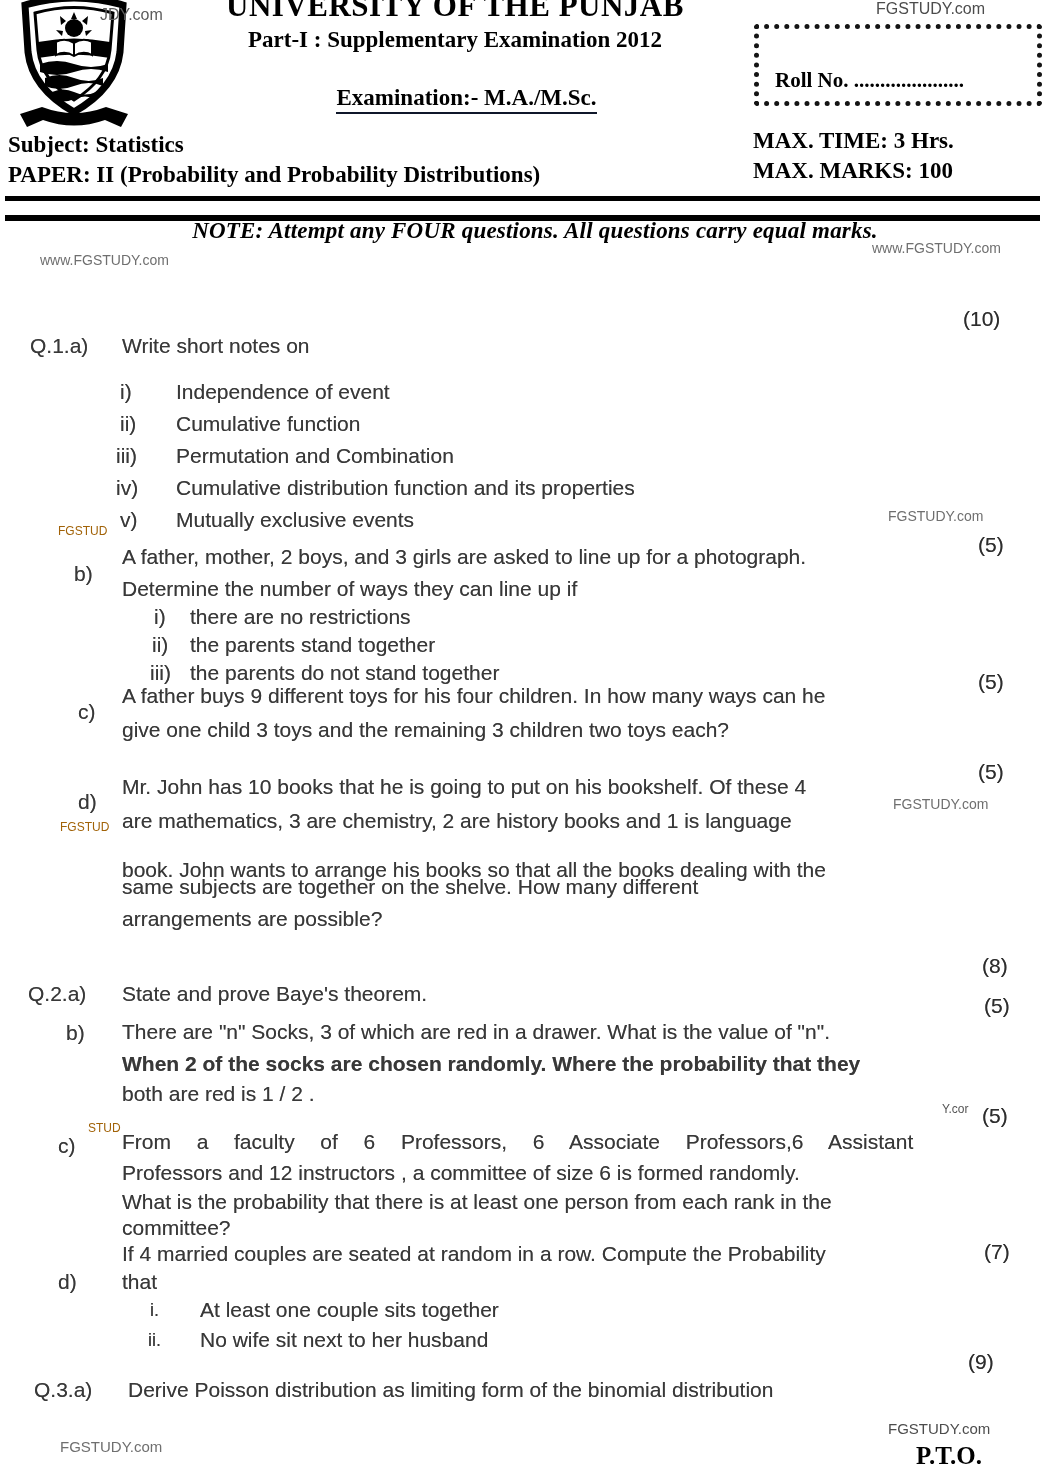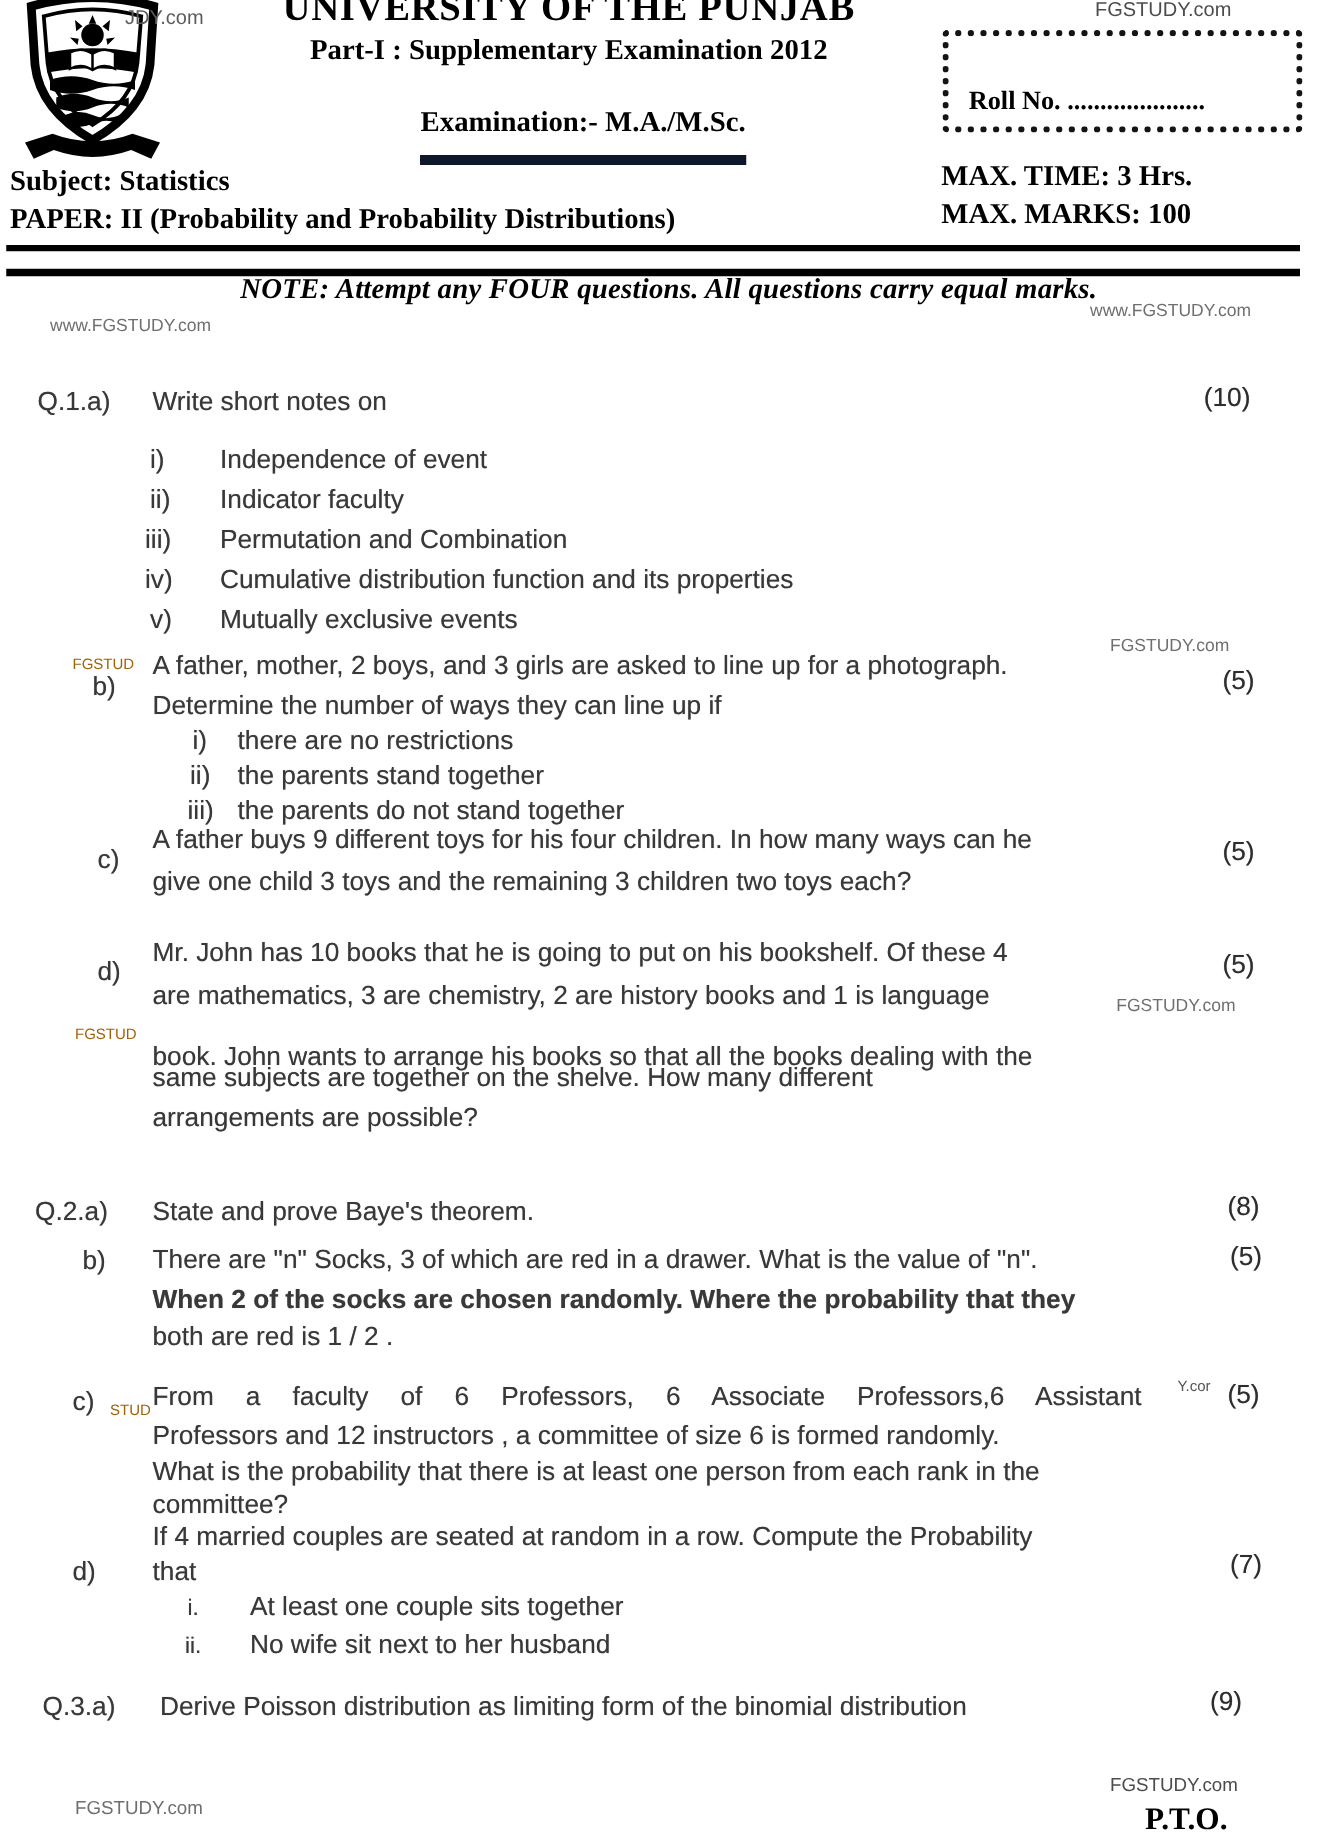--- a/index.html
+++ b/index.html
@@ -1,34 +1,34 @@
 <!DOCTYPE html>
 <html><head>
 <meta charset="utf-8">
 <style>
   html,body{margin:0;padding:0;background:#fff;}
   .page{position:relative;width:1055px;height:1472px;background:#ffffff;overflow:hidden;
         font-family:"Liberation Sans",sans-serif;}
   .serif{font-family:"Liberation Serif",serif;font-weight:bold;color:#000;}
   .hline{position:absolute;white-space:pre;}
   .line{position:absolute;font-size:21px;color:#383838;white-space:pre;
-        text-shadow:0 0 .6px rgba(60,60,60,.6);}
+        text-shadow:0 0 .6px rgba(60,60,60,.6);margin-top:24px;}
   .marks{position:absolute;font-size:21px;color:#2d2d2d;white-space:pre;
          text-shadow:0 0 .6px rgba(60,60,60,.6);}
   .wm{position:absolute;color:#6f6f6f;font-size:14px;white-space:pre;}
   .wm-sm{position:absolute;color:#a16207;font-size:12px;white-space:pre;}
   .justified{word-spacing:7px;}
   .rule{position:absolute;left:5px;top:196px;width:1035px;height:14px;
         border-top:5px solid #000;border-bottom:6px solid #000;}
   .rollbox{position:absolute;left:754px;top:24px;width:278px;height:72px;
            border:5px dotted #141414;border-radius:4px;}
   .rollbox span{position:absolute;left:16px;bottom:8px;font-size:21px;}
   .note{position:absolute;left:120px;top:218px;width:830px;text-align:center;
         font-size:23px;font-style:italic;letter-spacing:.2px;}
-  .underline{border-bottom:8px solid #0f172a;padding-bottom:14px;}
+  .underline{border-bottom:2px solid #0f172a;padding-bottom:2px;}
 </style>
 </head>
 <body>
 
 <div class="page">
 
   <svg style="position:absolute;left:8px;top:-12px;" width="132" height="148" viewBox="0 0 132 148">
     <path d="M50 0 Q58 10 66 2 Q74 10 82 0 L84 14 Q66 22 48 14 Z" fill="#000"></path>
     <path d="M17 17 Q66 3 115 17 L112 64 Q108 100 66 124 Q24 100 20 64 Z" fill="#fff" stroke="#000" stroke-width="7"></path>
     <path d="M27 25 Q66 14 105 25 L102 62 Q99 92 66 112 Q33 92 30 62 Z" fill="none" stroke="#000" stroke-width="3"></path>
@@ -73,21 +73,21 @@
   <div class="wm" style="left:872px;top:240px;">www.FGSTUDY.com</div>
   <div class="wm" style="left:40px;top:252px;">www.FGSTUDY.com</div>
 
   <div class="line" style="left:30px;top:310px;">Q.1.a)</div>
   <div class="line" style="left:122px;top:310px;">Write short notes on</div>
   <div class="marks" style="left:963px;top:307px;">(10)</div>
 
   <div class="line" style="left:120px;top:356px;">i)</div>
   <div class="line" style="left:176px;top:356px;">Independence of event</div>
   <div class="line" style="left:120px;top:388px;">ii)</div>
-  <div class="line" style="left:176px;top:388px;">Indicator faculty</div>
+  <div class="line" style="left:176px;top:388px;">Cumulative function</div>
   <div class="line" style="left:116px;top:420px;">iii)</div>
   <div class="line" style="left:176px;top:420px;">Permutation and Combination</div>
   <div class="line" style="left:116px;top:452px;">iv)</div>
   <div class="line" style="left:176px;top:452px;">Cumulative distribution function and its properties</div>
   <div class="line" style="left:120px;top:484px;">v)</div>
   <div class="line" style="left:176px;top:484px;">Mutually exclusive events</div>
 
   <div class="wm" style="left:888px;top:508px;">FGSTUDY.com</div>
   <div class="wm-sm" style="left:58px;top:524px;">FGSTUD</div>
   <div class="line" style="left:74px;top:538px;">b)</div>

